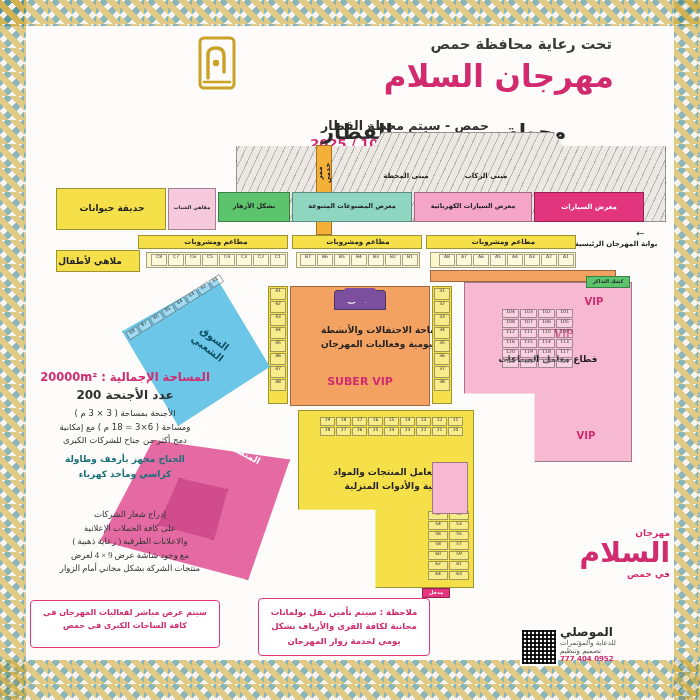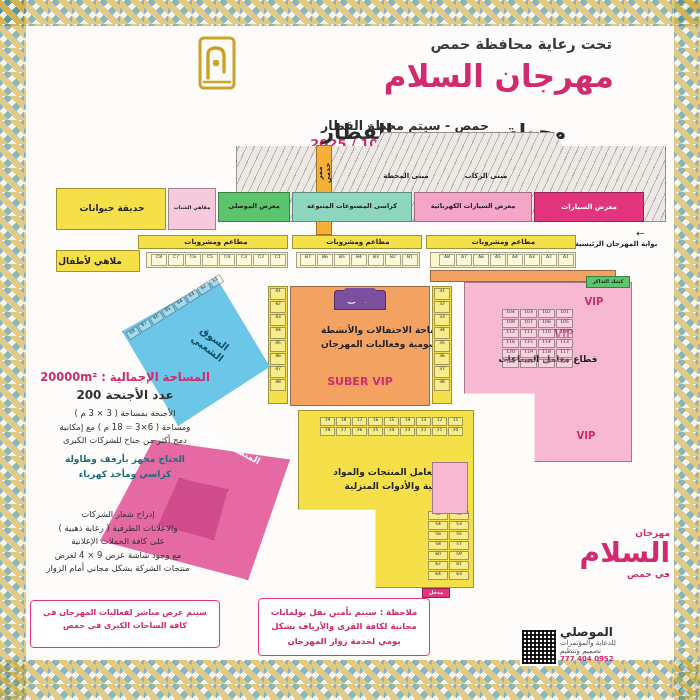--- a/index.html
+++ b/index.html
@@ -184,24 +184,24 @@
     <div class="shape b" style="left:290px; top:35px; width:16px; height:90px; background:#f5b03a;"></div>
     <div class="txt" style="left:283px; top:55px; width:30px; transform:rotate(-90deg);">ممر خدمي</div>
 
     <div class="shape b" style="left:30px; top:78px; width:110px; height:42px; background:#f5e04a;"></div>
     <div class="txt txt9" style="left:36px; top:93px; width:100px;">حديقة حيوانات</div>
 
     <div class="shape b" style="left:142px; top:78px; width:48px; height:42px; background:#f7c9dd;"></div>
     <div class="txt" style="left:143px; top:95px; width:46px; font-size:5px;">مقاهي الشباب</div>
 
     <div class="shape b" style="left:192px; top:82px; width:72px; height:30px; background:#5cc46c;"></div>
-    <div class="txt" style="left:194px; top:93px; width:68px; font-size:6.5px;">معرض الموصلي</div>
+    <div class="txt" style="left:194px; top:93px; width:68px; font-size:6.5px;">بشكل الأزهار</div>
 
     <div class="shape b" style="left:266px; top:82px; width:120px; height:30px; background:#8fd6c0;"></div>
-    <div class="txt" style="left:268px; top:93px; width:116px; font-size:6.5px;">كراسي المصنوعات المتنوعة</div>
+    <div class="txt" style="left:268px; top:93px; width:116px; font-size:6.5px;">معرض المصنوعات المتنوعة</div>
 
     <div class="shape b" style="left:388px; top:82px; width:118px; height:30px; background:#f5a6c8;"></div>
     <div class="txt" style="left:390px; top:93px; width:114px; font-size:6.5px;">معرض السيارات الكهربائية</div>
 
     <div class="shape b" style="left:508px; top:82px; width:110px; height:30px; background:#e2357d;"></div>
     <div class="txt txt-w" style="left:510px; top:93px; width:106px; font-size:7px;">معرض السيارات</div>
 
     <div class="txt" style="left:540px; top:130px; width:100px; font-size:7px;">بوابة المهرجان الرئيسية</div>
     <div class="arrow" style="left:610px; top:118px;">←</div>
 
@@ -390,24 +390,24 @@
   <div class="sidenote" style="left:30px; top:370px; width:190px;">
     <div class="sn-title">المساحة الإجمالية : 20000m²</div>
     <div class="sn-title2" style="margin-top:4px;">عدد الأجنحة  200</div>
     <div class="sn-body" style="margin-top:5px;">الأجنحة بمساحة ( 3 × 3 م )</div>
     <div class="sn-body">ومساحة ( 6×3 = 18 م ) مع إمكانية</div>
     <div class="sn-body">دمج أكثر من جناح للشركات الكبرى</div>
     <div class="sn-teal" style="margin-top:4px;">الجناح مجهز بأرفف وطاولة</div>
     <div class="sn-teal">كراسي ومأخذ كهرباء</div>
   </div>
 
-  <div class="sidenote" style="left:18px; top:508px; width:200px;">
+  <div class="sidenote" style="left:30px; top:508px; width:200px;font-family:Liberation Serif, serif;">
     <div class="sn-body">إدراج شعار الشركات</div>
+    <div class="sn-body">على كافة الحملات الإعلانية</div>
     <div class="sn-body">والاعلانات الطرقية ( رعاية ذهبية )</div>
-    <div class="sn-body">على كافة الحملات الإعلانية</div>
     <div class="sn-body">مع وجود شاشة عرض 9 × 4 لعرض</div>
     <div class="sn-body">منتجات الشركة بشكل مجاني أمام الزوار</div>
   </div>
 
   <div class="note-box" style="left:30px; top:600px; width:190px; height:48px;">سيتم عرض مباشر لفعاليات المهرجان في كافة الساحات الكبرى في حمص</div>
 
   <div class="note-box2" style="left:258px; top:598px; width:172px; height:58px;">ملاحظة : سيتم تأمين نقل بولمانات مجانية لكافة القرى والأرياف بشكل يومي لخدمة زوار المهرجان</div>
 
   <div class="brand-script">
     <div class="s1">مهرجان</div>

